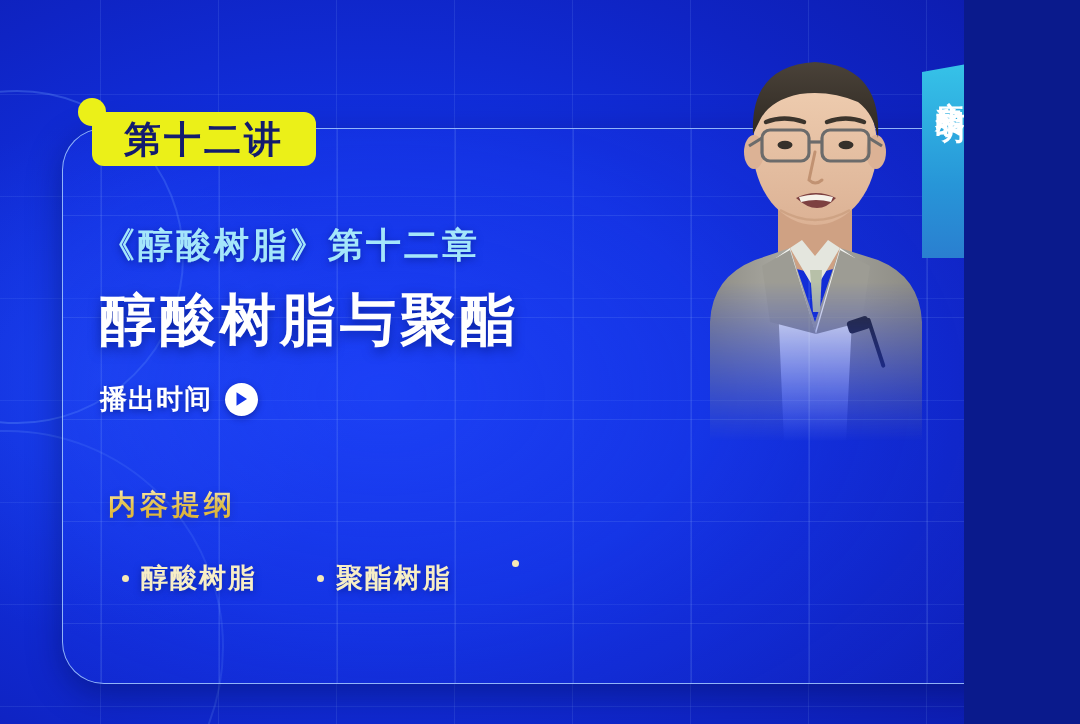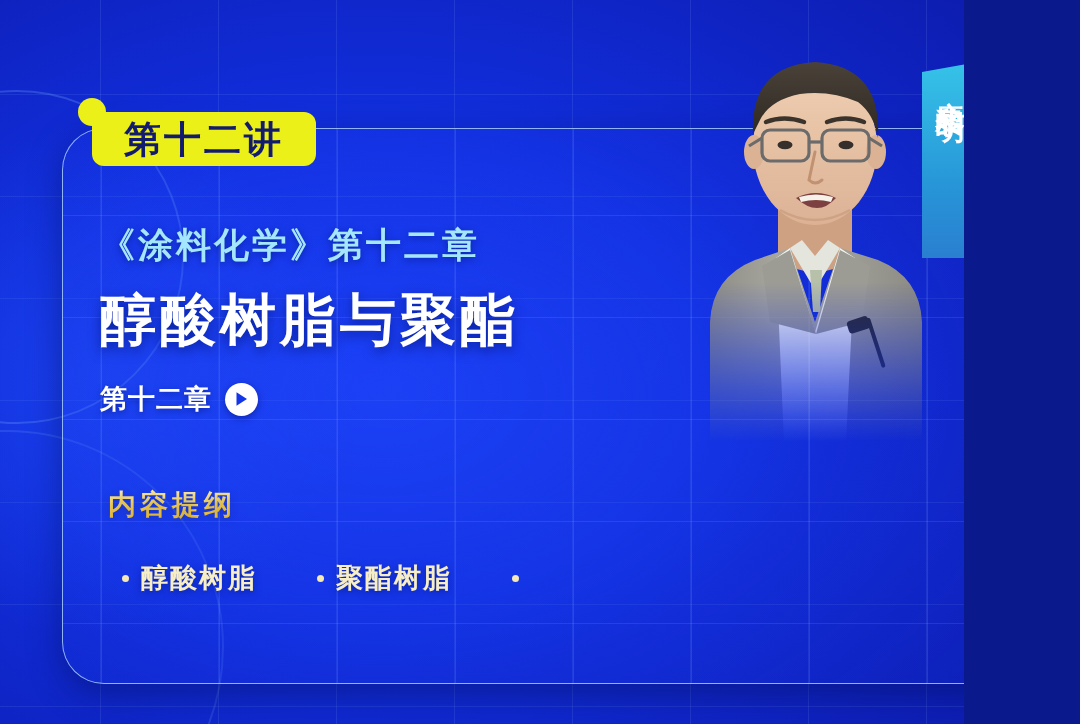--- a/index.html
+++ b/index.html
@@ -195,21 +195,21 @@
     background: linear-gradient(180deg, #fff5c8 0%, #f8d55a 48%, #e9b72c 100%);
     -webkit-background-clip: text;
     background-clip: text;
     color: transparent;
     text-shadow: 0 2px 8px rgba(40,20,0,0.18);
     white-space: nowrap;
   }
   .outline-items {
     margin-top: 36px;
     display: flex;
-    align-items: center;
+    align-items: flex-start;
     gap: 60px;
     padding-left: 14px;
   }
   .outline-item {
     display: flex;
     align-items: center;
     white-space: nowrap;
   }
   .outline-bullet {
     width: 7px;
@@ -389,25 +389,25 @@
   </div>
 
   <div class="badge-wrap">
     <div class="badge-dot"></div>
     <div class="badge">
       <span class="badge-text">第十二讲</span>
     </div>
   </div>
 
   <div class="content">
-    <div class="subtitle">《涂料化学》第十二章</div>
+    <div class="subtitle">《醇酸树脂》第十二章</div>
     <div class="main-title">醇酸树脂与聚酯</div>
 
     <div class="airtime-row">
-      <span class="airtime-label">第十二章</span>
+      <span class="airtime-label">播出时间</span>
       <span class="play-btn">
         <svg width="15" height="16" viewBox="0 0 15 16" xmlns="http://www.w3.org/2000/svg">
           <path d="M2.5 1.2 L13 8 L2.5 14.8 Z" fill="#1536e8"></path>
         </svg>
       </span>
     </div>
   </div>
 
   <div class="outline">
     <div class="outline-heading">内容提纲</div>

